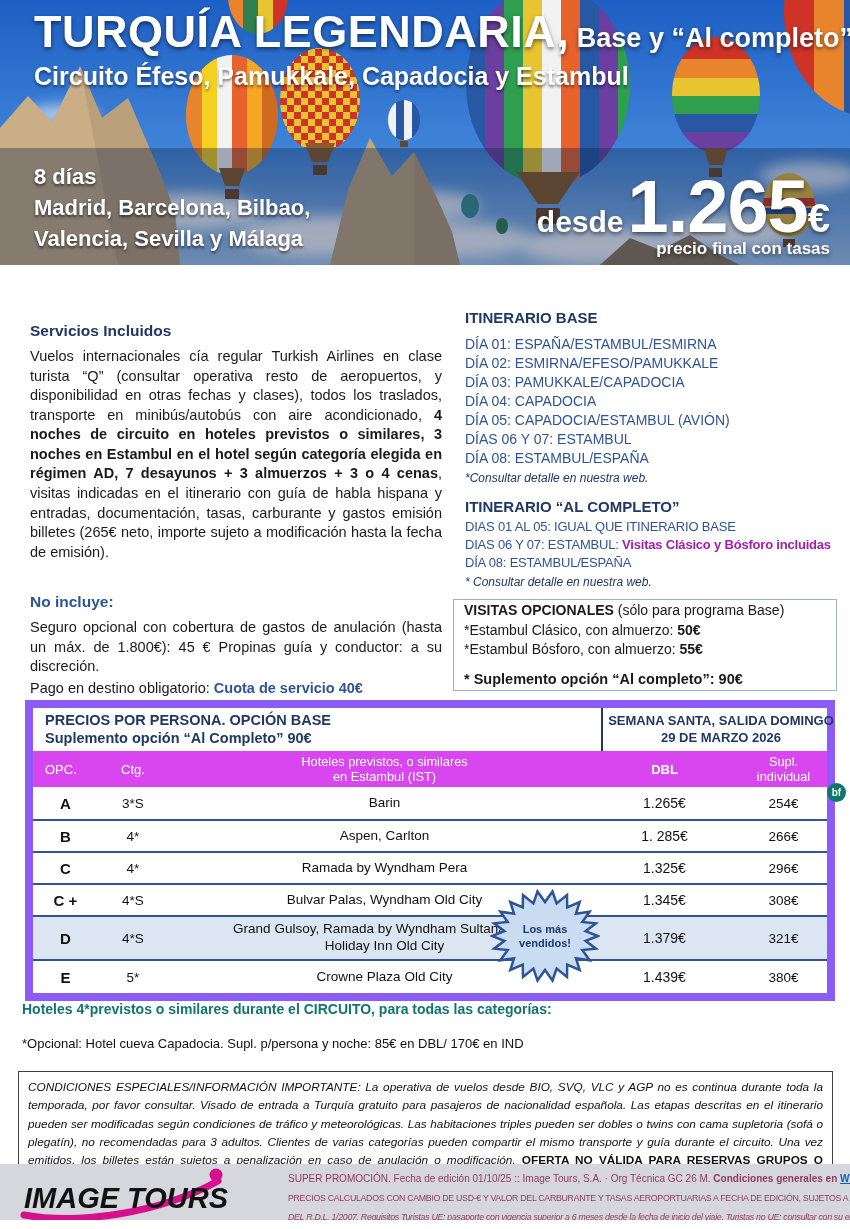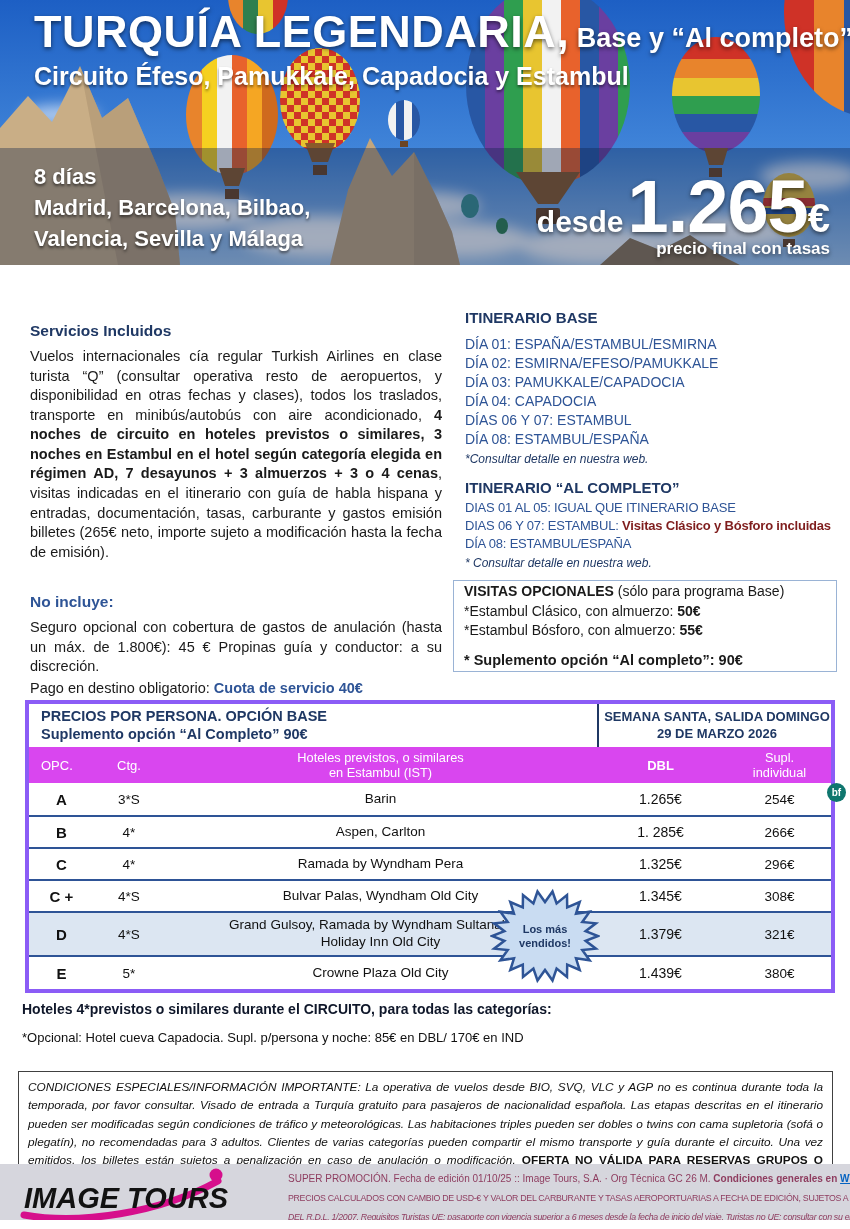--- a/index.html
+++ b/index.html
@@ -37,26 +37,26 @@
   .pago-line { margin-top:2px; text-align:left !important; }
   .pago-line b { color:#2e5496; }
 
   
   .col-right { position:absolute; left:453px; top:309px; width:384px; }
   .rc-pad { padding-left:12px; }
   .itin-title { font-size:15px; color:#1f3864; margin:0 0 9px 0; }
   .itin-day { color:#2e5496; font-size:14px; line-height:19px; }
   .itin-note { color:#1f3864; font-size:12px; font-style:italic; margin:3px 0 13px 0; }
   .full-line { color:#2e5496; font-size:13px; line-height:18px; letter-spacing:-.2px; white-space:nowrap; }
-  .full-line b { color:#7f1d1d; }
+  .full-line b { color:#a21caf; }
   .visits-box { border:1.6px solid #9ab3d5; padding:1px 10px; font-size:14px; color:#1a1a1a; line-height:1.4; margin-top:2px; }
   .visits-box .supp { margin-top:9px; font-size:14.5px; }
 
   
-  .price-table { position:absolute; left:25px; top:700px; width:810px; border:4px solid #8b5cf6; background:#fff; }
+  .price-table { position:absolute; left:25px; top:700px; width:810px; border:8px solid #8b5cf6; background:#fff; }
   .tt-row { display:grid; grid-template-columns:568px 238px; }
   .tt-left { padding:3px 0 4px 12px; color:#1f3864; font-weight:bold; font-size:14.5px; line-height:1.25; }
   .tt-right { border-left:2px solid #1f3864; color:#1f3864; font-weight:bold; font-size:13px;
               text-align:center; display:flex; flex-direction:column; justify-content:center; line-height:1.3; }
   .th-row { display:grid; grid-template-columns:65px 70px 433px 127px 111px; background:#d946ef; color:#fff;
             font-size:13px; align-items:center; height:36px; }
   .th-row .h-opc { padding-left:12px; }
   .th-row .h-ctg, .th-row .h-hot, .th-row .h-dbl, .th-row .h-sup { text-align:center; }
   .th-row .h-hot, .th-row .h-sup { line-height:1.18; font-size:12.8px; }
   .th-row .h-dbl { font-weight:bold; }
@@ -69,21 +69,21 @@
   .t-row.hl { background:#dce6f2; min-height:44px; }
   .t-row.last { min-height:34px; }
 
   .starburst { position:absolute; left:490px; top:888px; width:110px; height:96px; z-index:5; }
   .bf-badge { position:absolute; left:827px; top:783px; width:19px; height:19px; border-radius:50%;
               background:#0f766e; color:#fff; font-size:10px; font-weight:bold;
               display:flex; align-items:center; justify-content:center; z-index:4; }
 
   
   .hotel-notes { position:absolute; left:22px; top:1001px; width:818px; color:#111; }
-  .hn1 { color:#0f172a; font-weight:bold; font-size:14px; margin-bottom:13px; }
+  .hn1 { color:#0f766e; font-weight:bold; font-size:14px; margin-bottom:19px; }
   .hn2 { font-size:12.5px; letter-spacing:-.15px; margin-bottom:9px; white-space:nowrap; }
   .hn3 { font-size:13px; }
 
   
   .conditions { position:absolute; left:18px; top:1071px; width:815px; border:1.4px solid #404040;
                 padding:6px 9px; background:#fff; }
   .conditions p { font-size:11.8px; line-height:1.55; text-align:justify; color:#111; }
   .cond-i { font-style:italic; }
   .cond-b { font-weight:bold; font-style:normal; }
 
@@ -271,20 +271,21 @@
     <p class="pago-line"><span>Pago en destino obligatorio: </span><b>Cuota de servicio 40€</b></p>
   </section>
 
   <section class="col-right">
     <div class="rc-pad">
       <h3 class="itin-title">ITINERARIO BASE</h3>
       <div class="itin-day">DÍA 01: ESPAÑA/ESTAMBUL/ESMIRNA</div>
       <div class="itin-day">DÍA 02: ESMIRNA/EFESO/PAMUKKALE</div>
       <div class="itin-day">DÍA 03: PAMUKKALE/CAPADOCIA</div>
       <div class="itin-day">DÍA 04: CAPADOCIA</div>
+      <div class="itin-day">DÍA 05: CAPADOCIA/ESTAMBUL (AVIÓN)</div>
       <div class="itin-day">DÍAS 06 Y 07: ESTAMBUL</div>
       <div class="itin-day">DÍA 08: ESTAMBUL/ESPAÑA</div>
       <div class="itin-note">*Consultar detalle en nuestra web.</div>
 
       <h3 class="itin-title" style="margin-bottom:3px;">ITINERARIO “AL COMPLETO”</h3>
       <div class="full-line">DIAS 01 AL 05: IGUAL QUE ITINERARIO BASE</div>
       <div class="full-line"><span>DIAS 06 Y 07: ESTAMBUL: </span><b>Visitas Clásico y Bósforo incluidas</b></div>
       <div class="full-line">DÍA 08: ESTAMBUL/ESPAÑA</div>
       <div class="itin-note" style="margin-bottom:10px;">* Consultar detalle en nuestra web.</div>
     </div>

